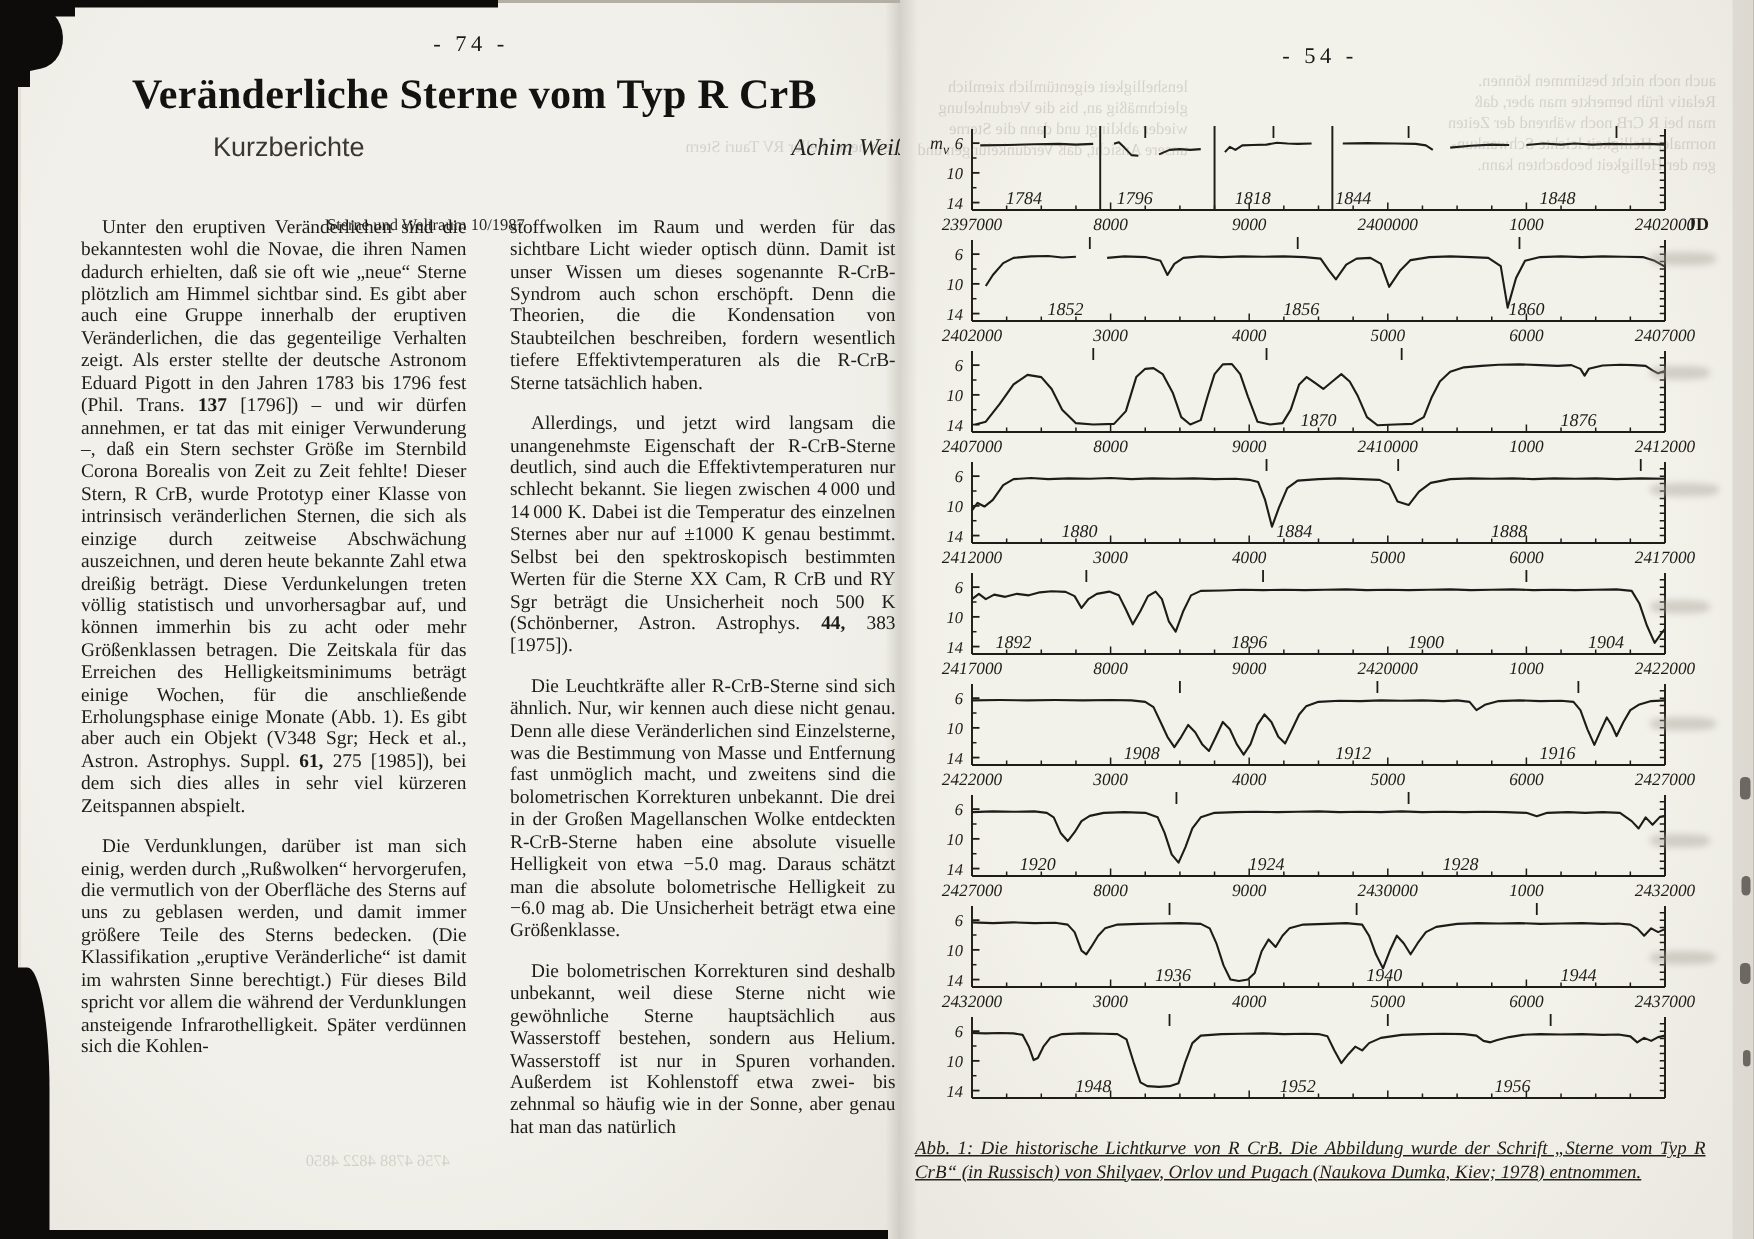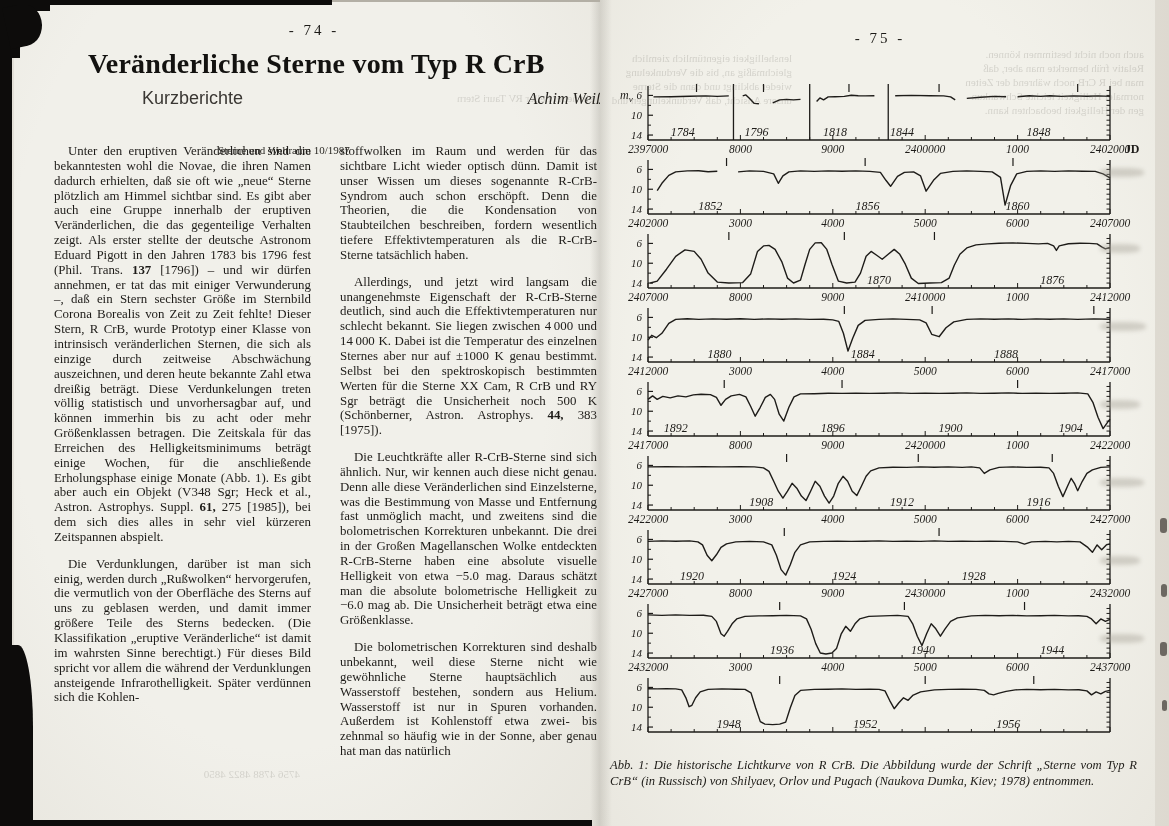--- a/index.html
+++ b/index.html
@@ -30,21 +30,21 @@
      font-style:italic;font-size:16px;color:#22201c;}
   .col{position:absolute;top:132px;width:281px;font-size:12.9px;line-height:14.85px;
      text-align:justify;color:#1d1b18;}
   .col p{margin:12px;text-indent:14px;}
   #col2 p:first-child{text-indent:0;}
   
   #charts{position:absolute;left:12px;top:84px;width:543px;}
   .panel{position:relative;}
   .panel svg{display:block;overflow:visible;}
   #caption{position:absolute;left:10px;top:758px;width:527px;font-style:italic;
-     font-size:12.6px;line-height:15.5px;text-align:justify;color:#22201c;}
+     font-size:12.6px;line-height:15.5px;text-align:justify;color:#22201c;text-decoration:underline;}
   
   .bleed{position:absolute;font-size:11px;line-height:13px;color:#5d5a52;opacity:.20;
      transform:scaleX(-1);filter:blur(.4px);white-space:nowrap;overflow:hidden;}
   .smudge{position:absolute;background:#a9a59a;opacity:.45;filter:blur(2.2px);border-radius:40%;}
   .edgemark{position:absolute;background:#45423c;opacity:.75;border-radius:3px;}
 </style>
 </head>
 <body>
 
 <div id="scan">
@@ -63,21 +63,21 @@
         <p>stoffwolken im Raum und werden für das sichtbare Licht wieder optisch dünn. Damit ist unser Wissen um dieses sogenannte R-CrB-Syndrom auch schon erschöpft. Denn die Theorien, die die Kondensation von Staubteilchen beschreiben, fordern wesentlich tiefere Effektivtemperaturen als die R-CrB-Sterne tatsächlich haben.</p>
         <p>Allerdings, und jetzt wird langsam die unangenehmste Eigenschaft der R-CrB-Sterne deutlich, sind auch die Effektivtemperaturen nur schlecht bekannt. Sie liegen zwischen 4 000 und 14 000 K. Dabei ist die Temperatur des einzelnen Sternes aber nur auf ±1000 K genau bestimmt. Selbst bei den spektroskopisch bestimmten Werten für die Sterne XX Cam, R CrB und RY Sgr beträgt die Unsicherheit noch 500 K (Schönberner, Astron. Astrophys. <b>44,</b> 383 [1975]).</p>
         <p>Die Leuchtkräfte aller R-CrB-Sterne sind sich ähnlich. Nur, wir kennen auch diese nicht genau. Denn alle diese Veränderlichen sind Einzelsterne, was die Bestimmung von Masse und Entfernung fast unmöglich macht, und zweitens sind die bolometrischen Korrekturen unbekannt. Die drei in der Großen Magellanschen Wolke entdeckten R-CrB-Sterne haben eine absolute visuelle Helligkeit von etwa −5.0 mag. Daraus schätzt man die absolute bolometrische Helligkeit zu −6.0 mag ab. Die Unsicherheit beträgt etwa eine Größenklasse.</p>
         <p>Die bolometrischen Korrekturen sind deshalb unbekannt, weil diese Sterne nicht wie gewöhnliche Sterne hauptsächlich aus Wasserstoff bestehen, sondern aus Helium. Wasserstoff ist nur in Spuren vorhanden. Außerdem ist Kohlenstoff etwa zwei- bis zehnmal so häufig wie in der Sonne, aber genau hat man das natürlich</p>
       </div>
   <div class="bleed" style="left: 318px; top: 92px; width: 262px;">ein neuer heller RV Tauri Stern</div>
       <div class="bleed" style="left: 46px; top: 768px; width: 240px;">4756  4788  4822  4850</div>
     </div>
 
   <div class="page" id="page-right">
-    <div class="pageno" style="left:160px;top:30px;width:240px;">- 75 -</div>
+    <div class="pageno" style="left:160px;top:30px;width:240px;">- 54 -</div>
     <div id="charts">
         <div class="panel">
           <svg width="543" height="74">
             <line x1="36" y1="2" x2="36" y2="56" stroke="#1e1c19" stroke-width="1.3"></line>
             <line x1="498" y1="2" x2="498" y2="56" stroke="#1e1c19" stroke-width="1.3"></line>
             <line x1="36" y1="56" x2="498" y2="56" stroke="#1e1c19" stroke-width="1.3"></line>
             <line x1="36" y1="11.428571428571429" x2="41" y2="11.428571428571429" stroke="#1e1c19" stroke-width="1.2"></line>
             <text x="30" y="15.428571428571429" font-size="11" fill="#1e1c19" text-anchor="end" font-family="&quot;Liberation Serif&quot;,&quot;DejaVu Serif&quot;,serif" font-style="italic">6</text>
             <line x1="36" y1="31.238095238095237" x2="41" y2="31.238095238095237" stroke="#1e1c19" stroke-width="1.2"></line>
             <text x="30" y="35.23809523809524" font-size="11" fill="#1e1c19" text-anchor="end" font-family="&quot;Liberation Serif&quot;,&quot;DejaVu Serif&quot;,serif" font-style="italic">10</text>

